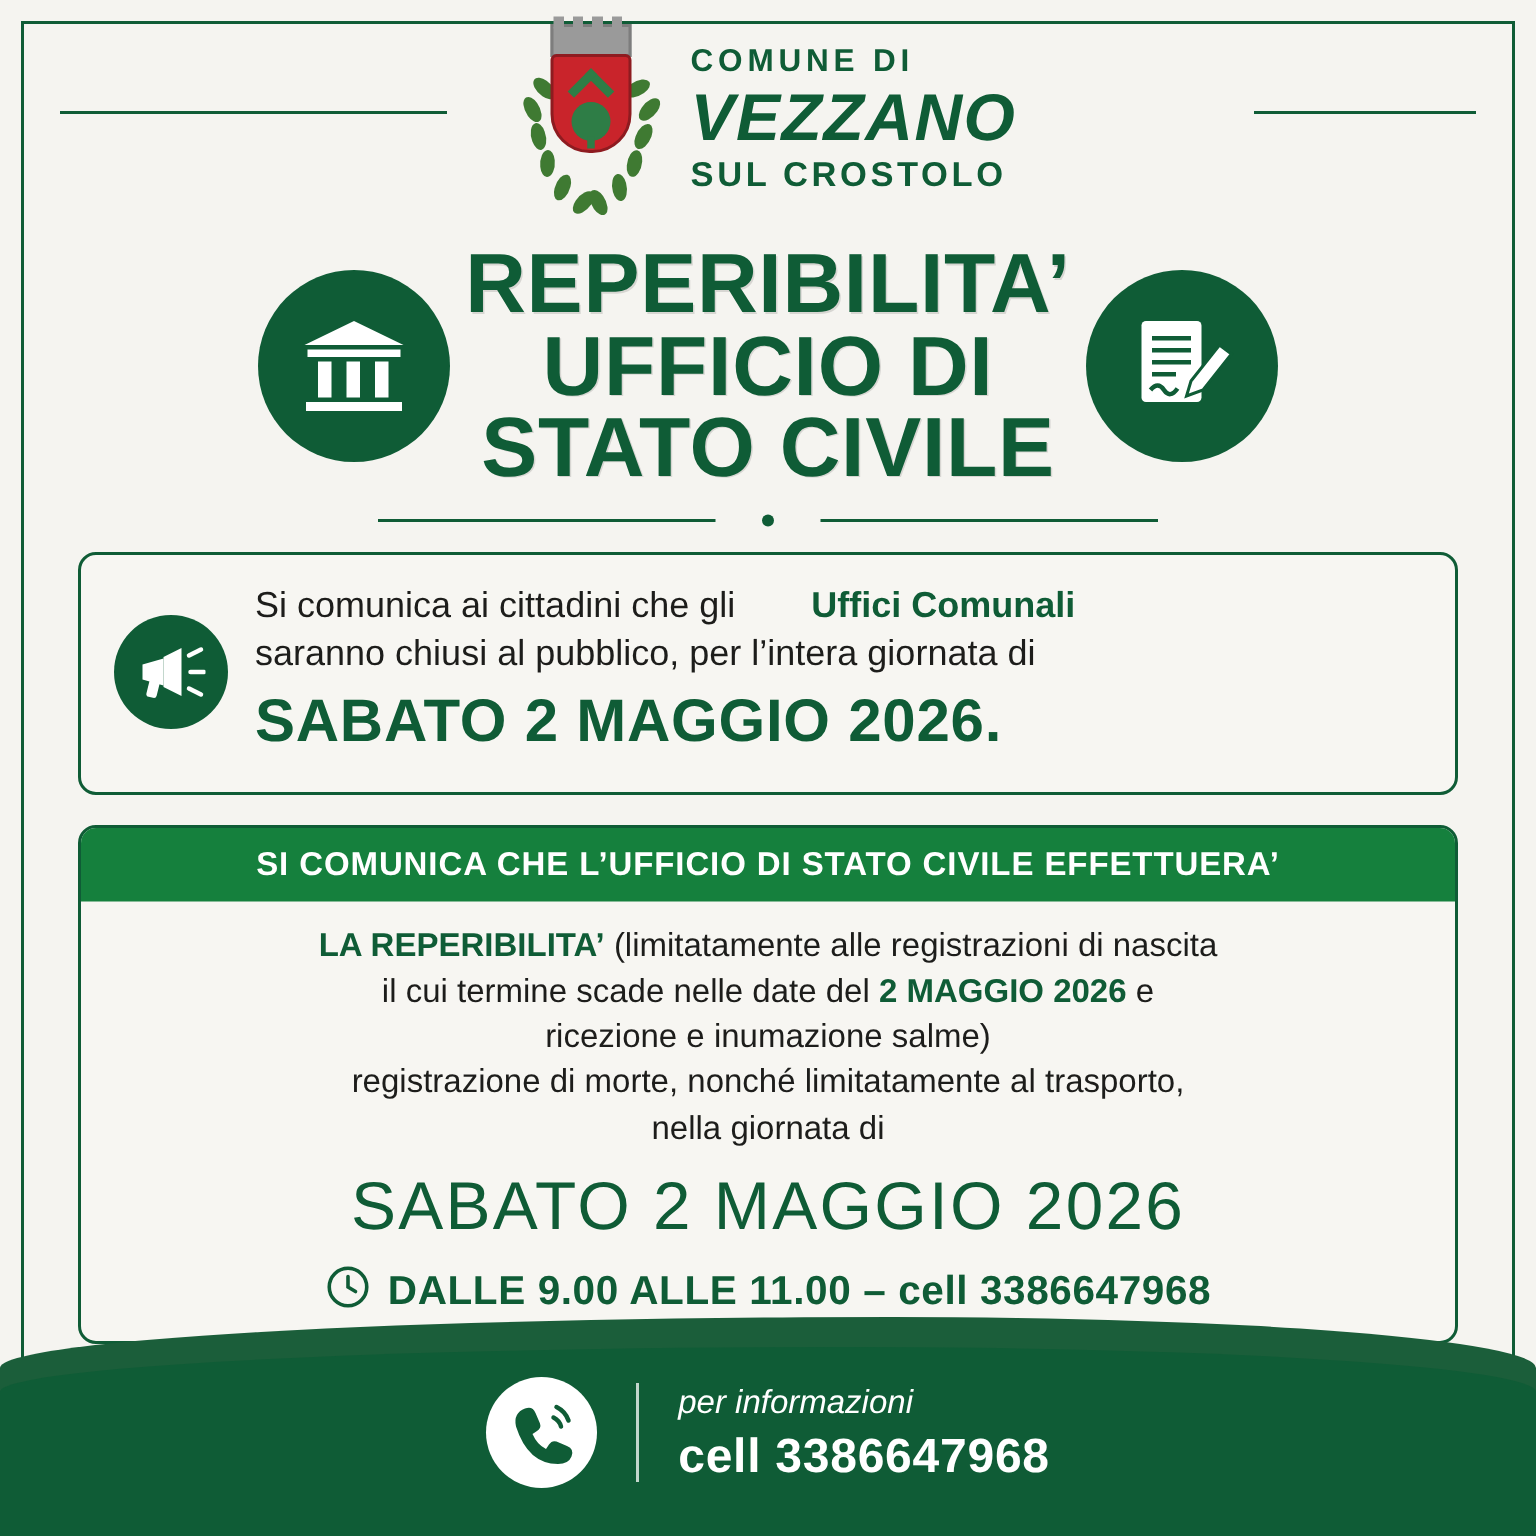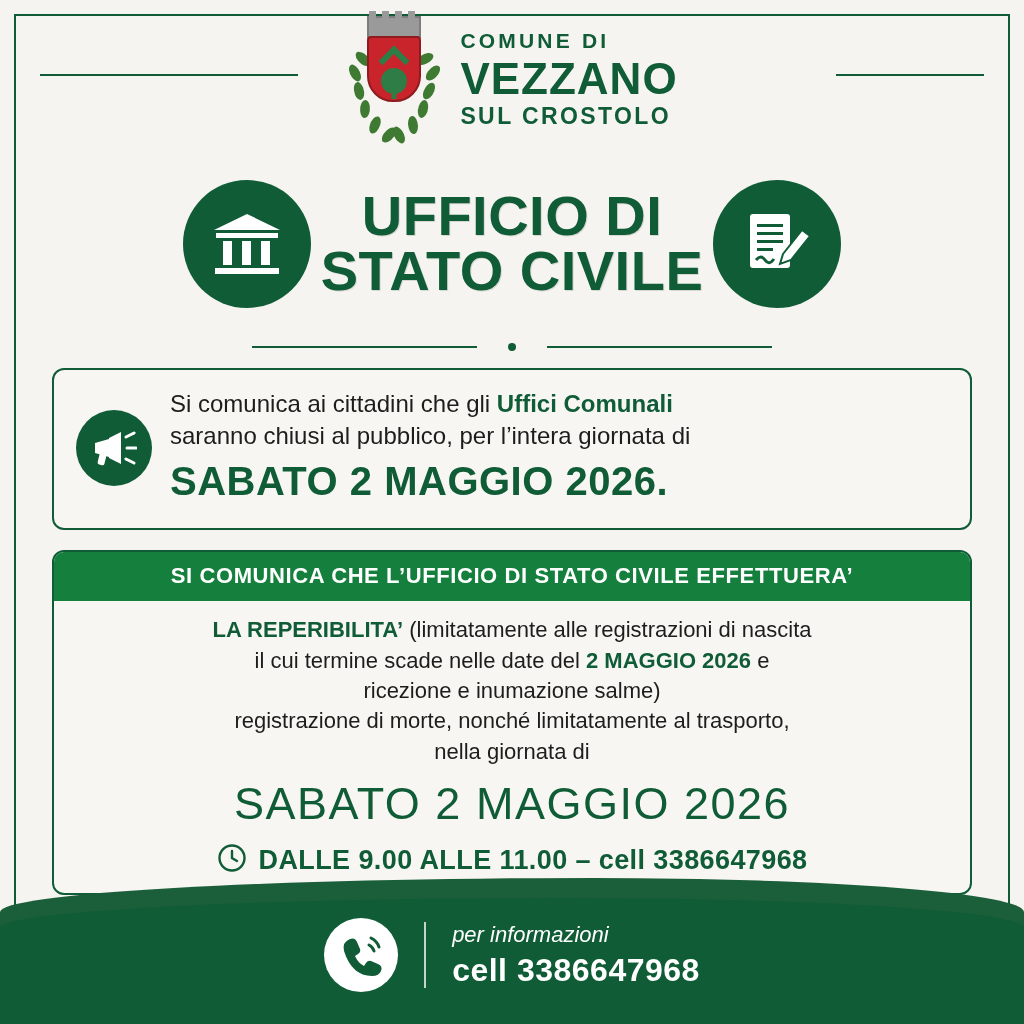--- a/index.html
+++ b/index.html
@@ -97,20 +97,21 @@
     color: #0f5c36;
     line-height: 1;
   }
   .comune-di {
     font-size: 21px; font-weight: bold; letter-spacing: 3.2px;
     margin-bottom: 6px;
   }
   .comune-name {
     font-size: 44px; font-weight: bold; letter-spacing: 1px;
     margin-bottom: 4px;
+    font-style: italic;
   }
   .comune-sub {
     font-size: 23px; font-weight: bold; letter-spacing: 2.4px;
   }
   
   .hrule {
     position: absolute; top: 74px; height: 2px; background: #0f5c36;
   }
   .hrule.left { left: 40px; width: 258px; }
   .hrule.right { right: 40px; width: 148px; }
@@ -170,21 +171,21 @@
     display: flex; align-items: center;
     padding: 18px 20px 20px 22px;
     gap: 18px;
   }
   .megaphone-circle {
     width: 76px; height: 76px; border-radius: 50%;
     background: #0f5c36; flex: none;
     display: flex; align-items: center; justify-content: center;
   }
   .box1-text { color: #1d1d1b; font-size: 24px; line-height: 1.32; }
-  .box1-text .accent { color: #0f5c36; font-weight: bold; }
+  .box1-text .accent { color: #0f5c36; font-weight: bold; margin-left: 44px; }
   .box1-text .big {
     display: block;
     color: #0f5c36; font-weight: bold; font-size: 40px;
     letter-spacing: 0.5px;
     margin-top: 4px;
   }
 
   
   .box2 { margin-top: 20px; overflow: hidden; }
   .box2-head {
@@ -295,20 +296,21 @@
         <polygon points="37,3 70,19 4,19" fill="#ffffff"></polygon>
         <rect x="6" y="22" width="62" height="5" fill="#ffffff"></rect>
         <rect x="13" y="30" width="9" height="24" fill="#ffffff"></rect>
         <rect x="32" y="30" width="9" height="24" fill="#ffffff"></rect>
         <rect x="51" y="30" width="9" height="24" fill="#ffffff"></rect>
         <rect x="5" y="57" width="64" height="6" fill="#ffffff"></rect>
       </svg>
     </div>
 
     <div class="main-title">
+      <div>REPERIBILITA’</div>
       <div>UFFICIO DI</div>
       <div>STATO CIVILE</div>
     </div>
 
     <div class="circle-icon right">
       <svg width="78" height="72" viewBox="0 0 78 72" aria-hidden="true">
         <rect x="12" y="6" width="40" height="54" rx="3" fill="#ffffff"></rect>
         <rect x="19" y="16" width="26" height="3" fill="#0f5c36"></rect>
         <rect x="19" y="24" width="26" height="3" fill="#0f5c36"></rect>
         <rect x="19" y="32" width="26" height="3" fill="#0f5c36"></rect>

